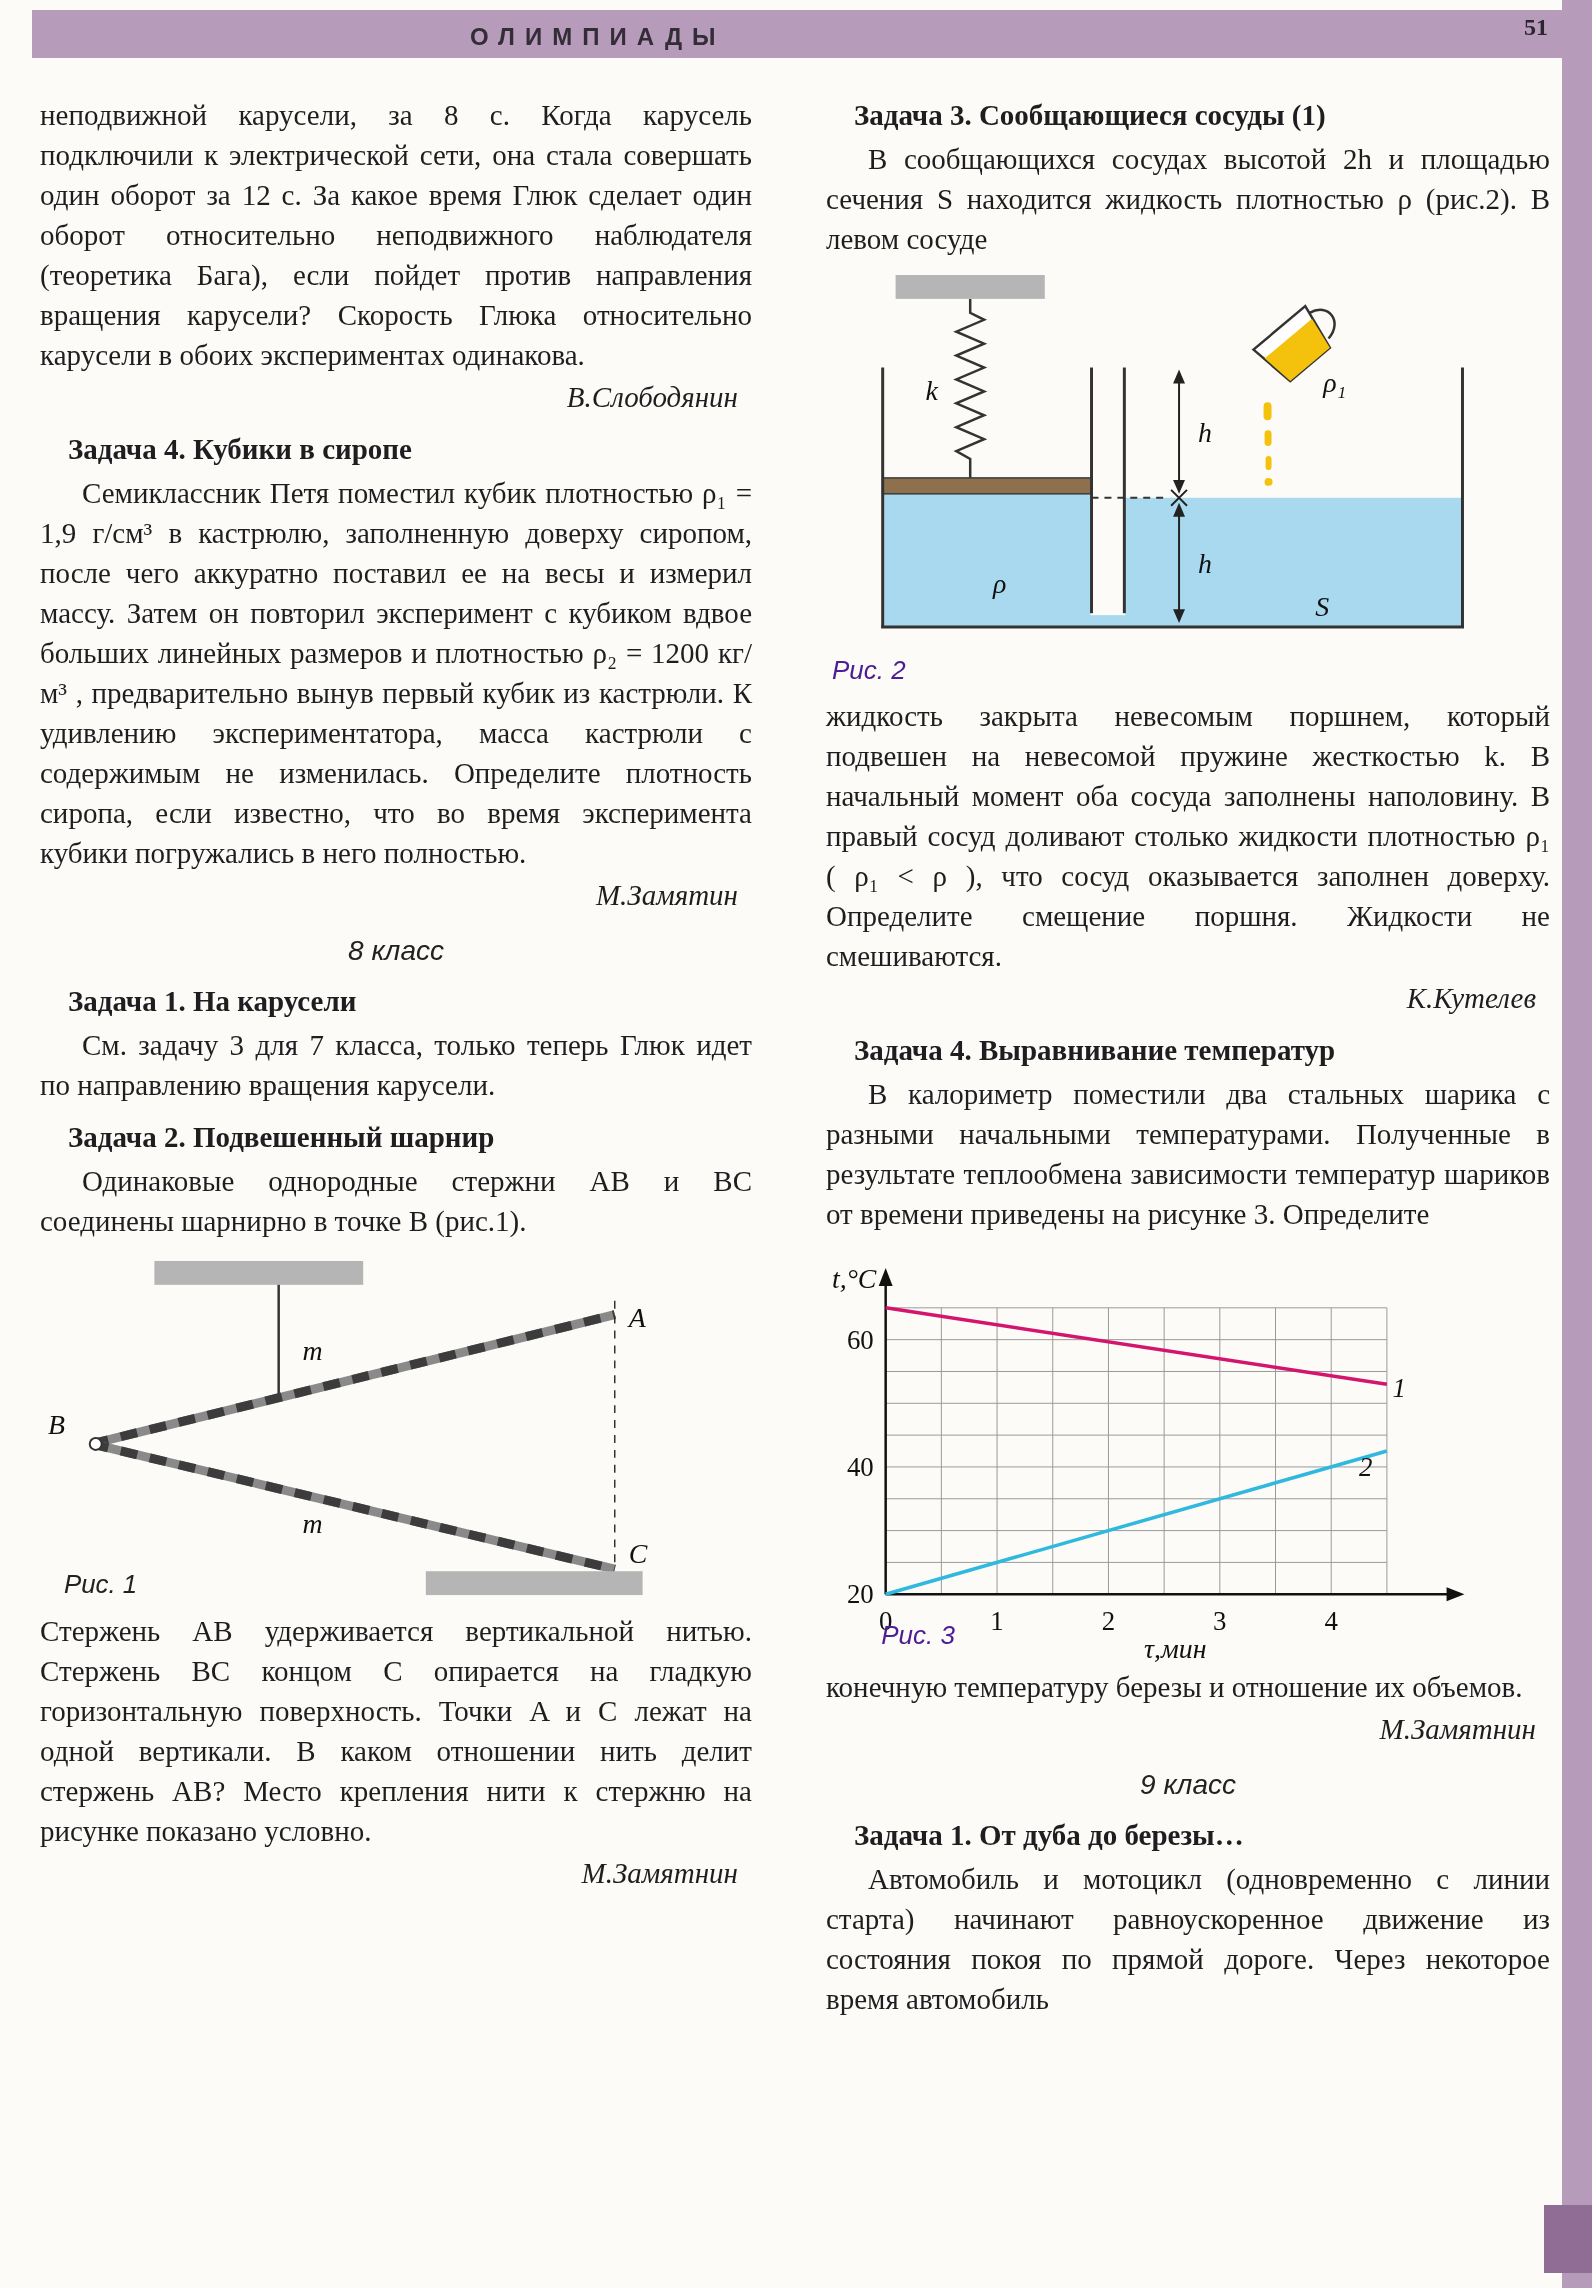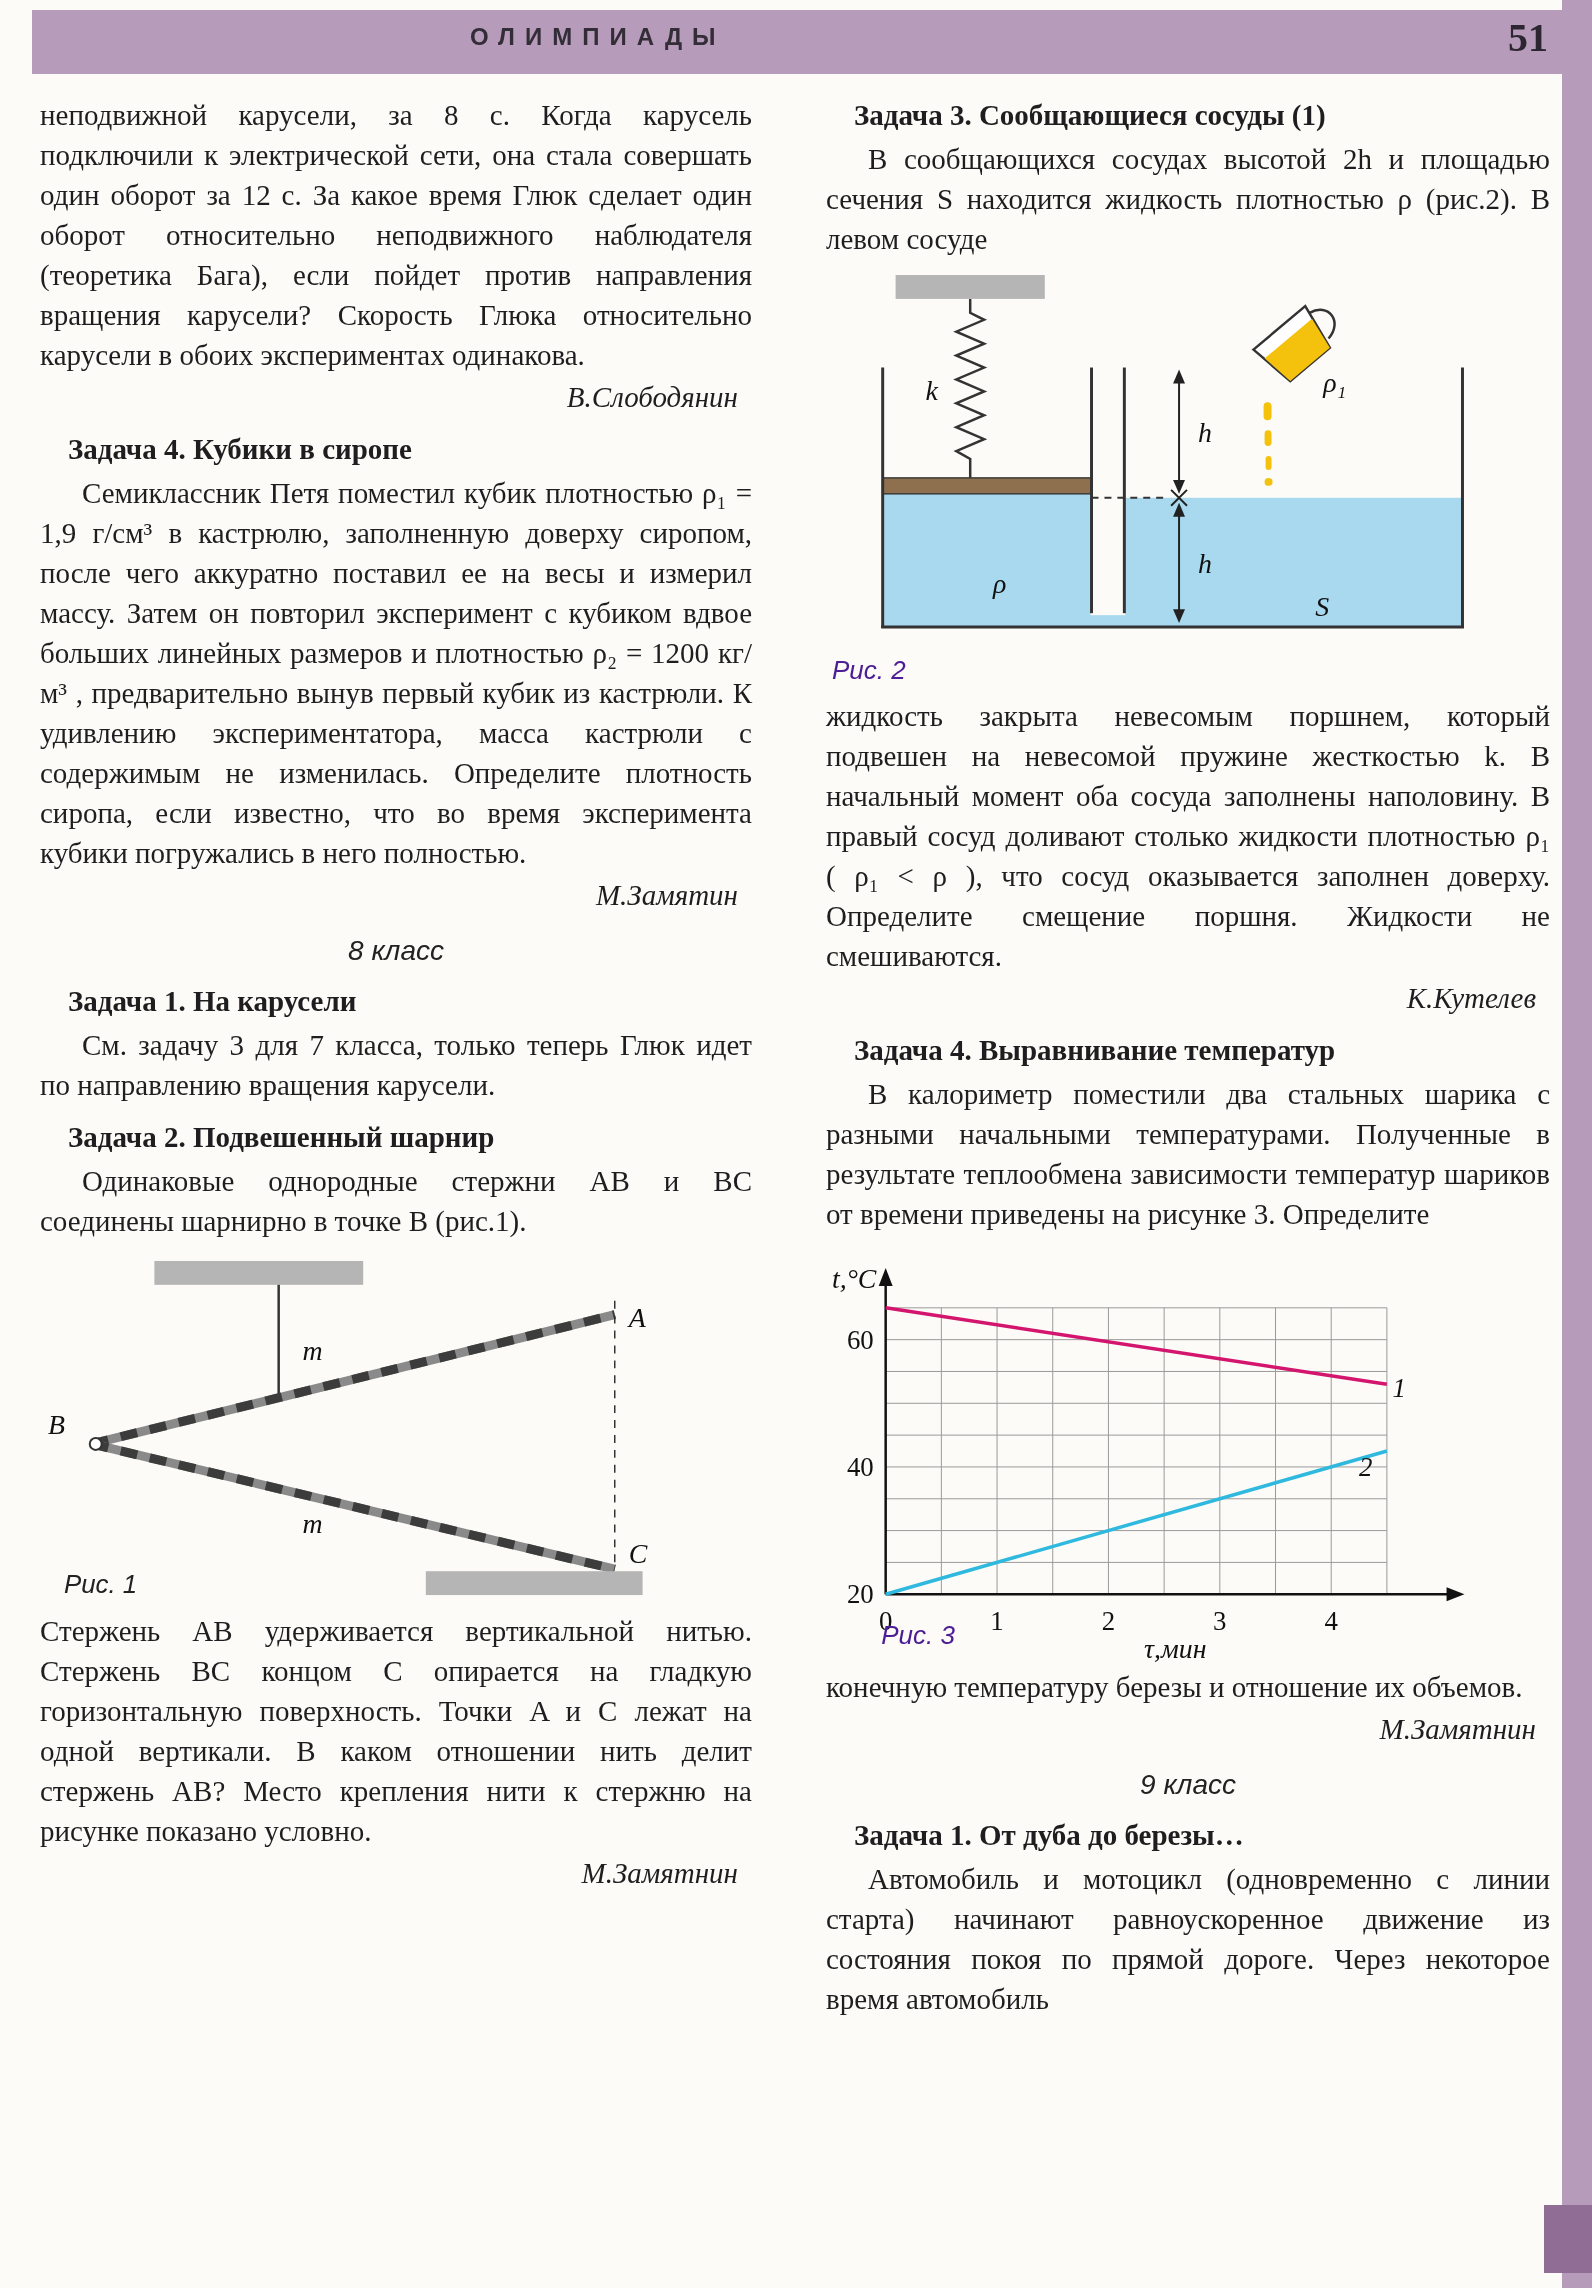--- a/index.html
+++ b/index.html
@@ -3,24 +3,24 @@
 <meta charset="utf-8">
 <style>
   * { margin:0; padding:0; box-sizing:border-box; }
   html,body { background:#e8e8e8; }
   body { width:1592px; font-family:"Liberation Serif","DejaVu Serif",serif; color:#1e1e20; }
   .page { position:relative; width:1592px; height:2289px; background:#fcfbf7; overflow:hidden; }
 
   .side-strip { position:absolute; top:0; right:0; width:30px; height:100%; background:#b79bba; }
   .corner-block { position:absolute; right:0; bottom:16px; width:48px; height:68px; background:#8f6d94; }
 
-  .page-header { position:absolute; top:10px; left:32px; right:0; height:64px; background:#b79bba; }
+  .page-header { position:absolute; top:10px; left:32px; right:0; height:48px; background:#b79bba; }
   .header-title { position:absolute; left:438px; top:13px; font-family:"Liberation Sans",sans-serif;
                   font-weight:bold; font-size:24px; letter-spacing:10px; color:#332d38; }
-  .page-number { position:absolute; right:44px; top:14px; font-weight:bold; font-size:40px; color:#2c2630; z-index:2;text-align:right; }
+  .page-number { position:absolute; right:44px; top:14px; font-weight:bold; font-size:24px; color:#2c2630; z-index:2;text-align:right; }
 
   .columns { position:absolute; top:95px; left:40px; display:flex; gap:74px; }
   .col-left  { width:712px; }
   .col-right { width:724px; }
   .col-left > :first-child, .col-right > :first-child { margin-top:0; }
 
   p.body { font-size:29px; line-height:40px; text-align:justify; text-indent:42px; margin:0 0 2px 0; }
   p.noindent { text-indent:0; }
   h3.task { font-size:29px; line-height:40px; font-weight:bold; text-indent:28px; margin:12px 0 4px 0; }
   .author { text-align:right; font-style:italic; font-size:29px; line-height:40px; margin:2px 14px 10px 0; }

